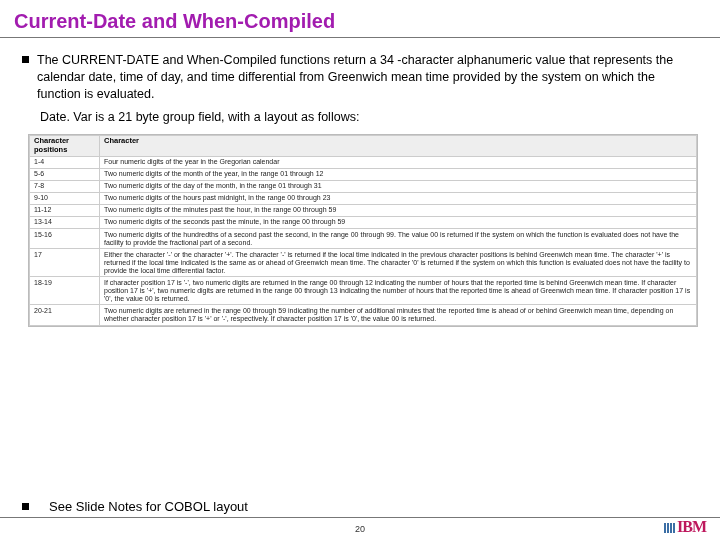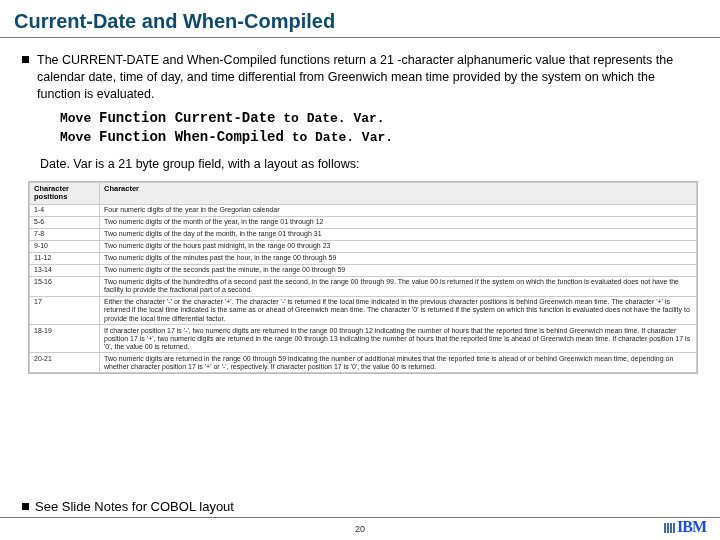--- a/index.html
+++ b/index.html
@@ -8,21 +8,21 @@
     height: 540px;
     background: #fff;
     font-family: Arial, Helvetica, sans-serif;
     color: #000;
     position: relative;
     overflow: hidden;
   }
   .title {
     font-size: 20px;
     font-weight: bold;
-    color: #0c4a6e;
+    color: #a21caf;
     padding: 10px 14px 4px;
     border-bottom: 1px solid #777;
   }
   .body {
     padding: 14px 22px 0 22px;
     font-size: 12.5px;
     line-height: 1.35;
   }
   .bullet {
     display: flex;
@@ -65,21 +65,21 @@
     font-weight: bold;
     font-size: 7.5px;
     color: #000;
   }
   .table-img td:first-child { width: 70px; white-space: nowrap; }
   .footer-bullet {
     position: absolute;
     left: 22px;
     bottom: 26px;
     display: flex;
-    gap: 6px;
+    gap: 20px;
     font-size: 13px;
     align-items: center;
   }
   .footer-bullet .sq {
     width: 7px; height: 7px; background: #000;
   }
   .footer-line {
     position: absolute;
     left: 0; right: 0;
     bottom: 22px;
@@ -93,21 +93,21 @@
     font-size: 9px;
     color: #333;
   }
   .logo {
     position: absolute;
     right: 14px;
     bottom: 4px;
     font-family: Georgia, serif;
     font-weight: bold;
     font-size: 16px;
-    color: #1d4ed8;
+    color: #be185d;
     letter-spacing: -1px;
     padding-left: 22px;
   }
   .logo .bars {
     display: inline-flex;
     gap: 1px;
     margin-right: 2px;
     vertical-align: -1px;
   }
   .logo .bars i {
@@ -115,31 +115,23 @@
   }
 </style>
 </head>
 <body>
 
 <div class="title">Current-Date and When-Compiled</div>
 
 <div class="body">
   <div class="bullet">
     <div class="sq"></div>
-    <div>The CURRENT-DATE  and When-Compiled functions return a 21 -character alphanumeric value that represents the calendar date, time of day, and time differential from Greenwich mean time provided by the system on which the function is evaluated.</div>
+    <div>The CURRENT-DATE  and When-Compiled functions return a 34 -character alphanumeric value that represents the calendar date, time of day, and time differential from Greenwich mean time provided by the system on which the function is evaluated.</div>
   </div>
 
-  <div class="code-lines">
-    <div class="line">
-      <span class="mono-bold">Move </span><span class="mono-bold" style="font-size:14px">Function Current-Date</span><span class="mono-bold"> to Date. Var.</span>
-    </div>
-    <div class="line">
-      <span class="mono-bold">Move </span><span class="mono-bold" style="font-size:14px">Function When-Compiled</span><span class="mono-bold"> to Date. Var.</span>
-    </div>
-  </div>
 
   <div class="sub-note">Date. Var is a 21 byte group field, with a layout as follows:</div>
 </div>
 
 <div class="table-img">
   <table>
     <thead>
         <tr>
       <th>Character positions</th>
       <th>Character</th>

